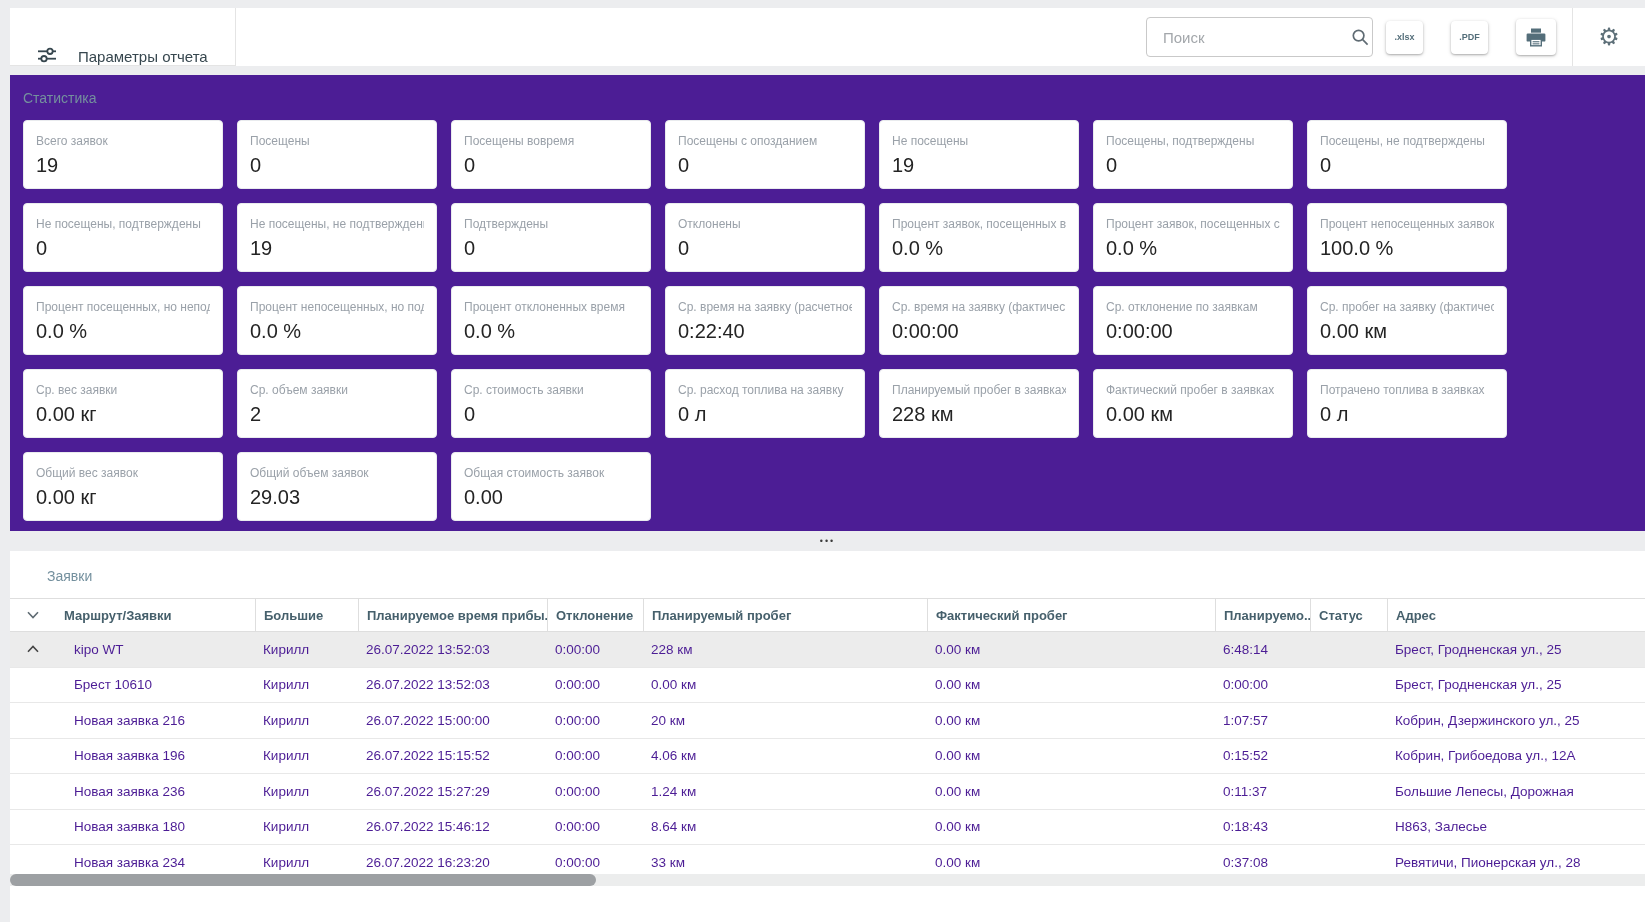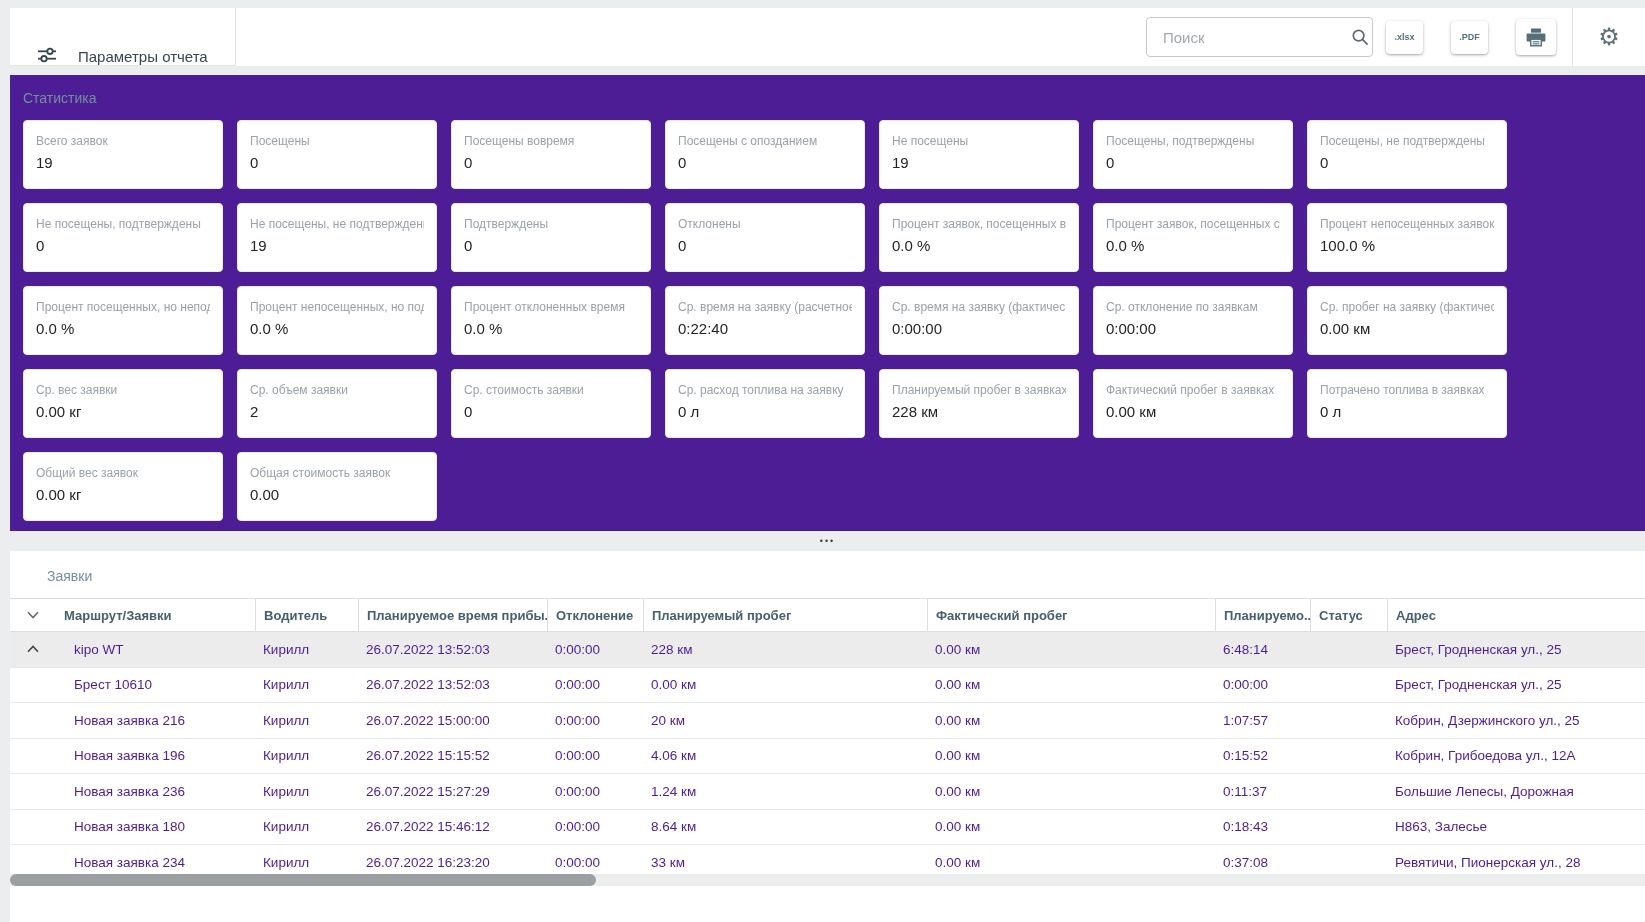--- a/index.html
+++ b/index.html
@@ -25,21 +25,21 @@
   .v-divider{width:1px;height:58px;background:#e4e4e4;margin-left:16px;}
   .gear-btn{width:72px;display:flex;align-items:center;justify-content:center;cursor:pointer;
     color:#5e7079;font-size:24px;line-height:1;user-select:none;}
   
   .stats-panel{position:absolute;left:10px;top:75px;right:0;height:456px;background:#4c1d95;
     padding:15px 0 0 13px;box-sizing:border-box;}
   .section-title{color:#74909e;font-size:14px;}
   .cards-grid{display:grid;grid-template-columns:repeat(7,200px);gap:14px;margin-top:14px;}
   .card{height:69px;border:1px solid #e9ebee;border-radius:4px;padding:13px 12px 0;box-sizing:border-box;background:#fff;overflow:hidden;}
   .card-label{color:#9aa1a9;font-size:12px;white-space:nowrap;overflow:hidden;}
-  .card-value{color:#242424;font-size:15px;margin-top:6px;}
+  .card-value{color:#242424;font-size:20px;margin-top:6px;}
   
   .panel-handle{position:absolute;left:10px;top:531px;right:0;height:20px;display:flex;align-items:center;justify-content:center;cursor:row-resize;}
   .dots{font-size:9px;letter-spacing:2px;color:#3c3c3c;line-height:6px;}
   
   .orders-panel{position:absolute;left:10px;top:551px;right:0;bottom:0;background:#fff;box-sizing:border-box;}
   .orders-title{padding:17px 0 0 13px;margin-left:24px;}
   .table{margin-top:14px;}
   .thead,.trow{display:grid;grid-template-columns:46px 199px 103px 189px 96px 284px 288px 95px 77px minmax(0,1fr);}
   .thead{height:32px;border-top:1px solid #dedede;border-bottom:1px solid #dedede;align-items:center;
     color:#46606c;font-size:13px;font-weight:bold;}
@@ -212,20 +212,24 @@
   </div>
       <div class="card">
     <div class="card-label">Потрачено топлива в заявках</div>
     <div class="card-value">0 л</div>
   </div>
       <div class="card">
     <div class="card-label">Общий вес заявок</div>
     <div class="card-value">0.00 кг</div>
   </div>
       <div class="card">
+    <div class="card-label">Общий объем заявок</div>
+    <div class="card-value">29.03</div>
+  </div>
+      <div class="card">
     <div class="card-label">Общая стоимость заявок</div>
     <div class="card-value">0.00</div>
   </div>
     </div>
 </div>
 
 <div class="panel-handle">
   <span class="dots">•••</span>
 </div>
 
@@ -234,21 +238,21 @@
   <div class="table">
     <div class="thead">
       <div class="th-expander">
         <span style="display:flex;">
           <svg width="12" height="8" viewBox="0 0 12 8">
               <path d="M1 1.3 L6 6.5 L11 1.3" fill="none" stroke="#5f6b73" stroke-width="1.6"></path>
             </svg>
         </span>
       </div>
     <div class="th">Маршрут/Заявки</div>
-        <div class="th sep">Водитель</div>
+        <div class="th sep">Большие</div>
         <div class="th sep">Планируемое время прибы...</div>
         <div class="th sep">Отклонение</div>
         <div class="th sep">Планируемый пробег</div>
         <div class="th sep">Фактический пробег</div>
         <div class="th sep">Планируемо...</div>
         <div class="th sep">Статус</div>
         <div class="th sep">Адрес</div>
       </div>
     <div>
         <div class="trow hl">

